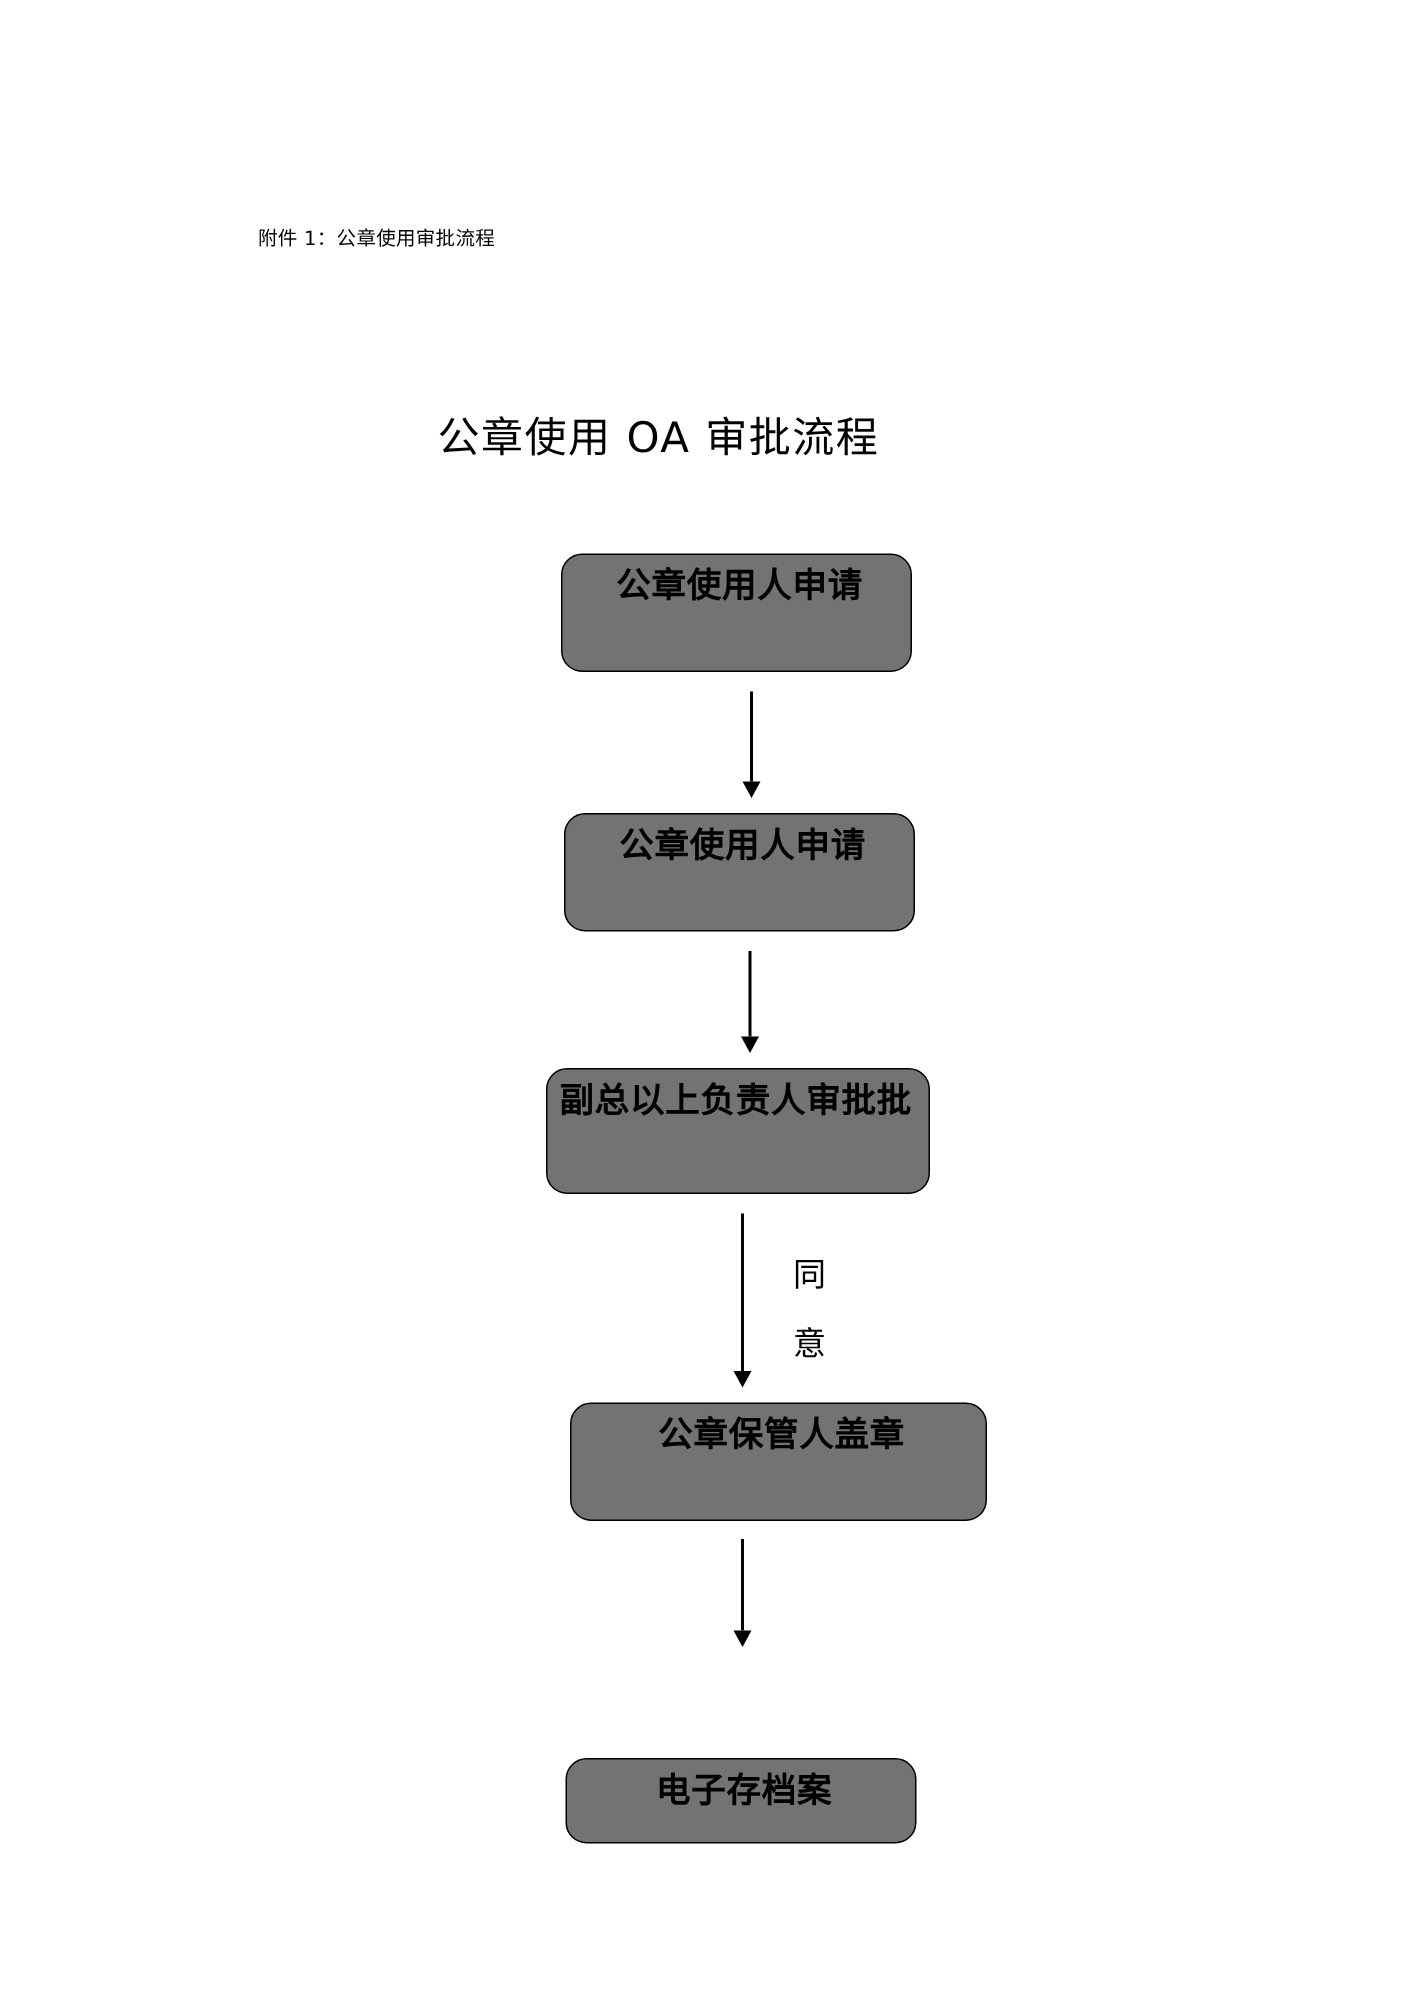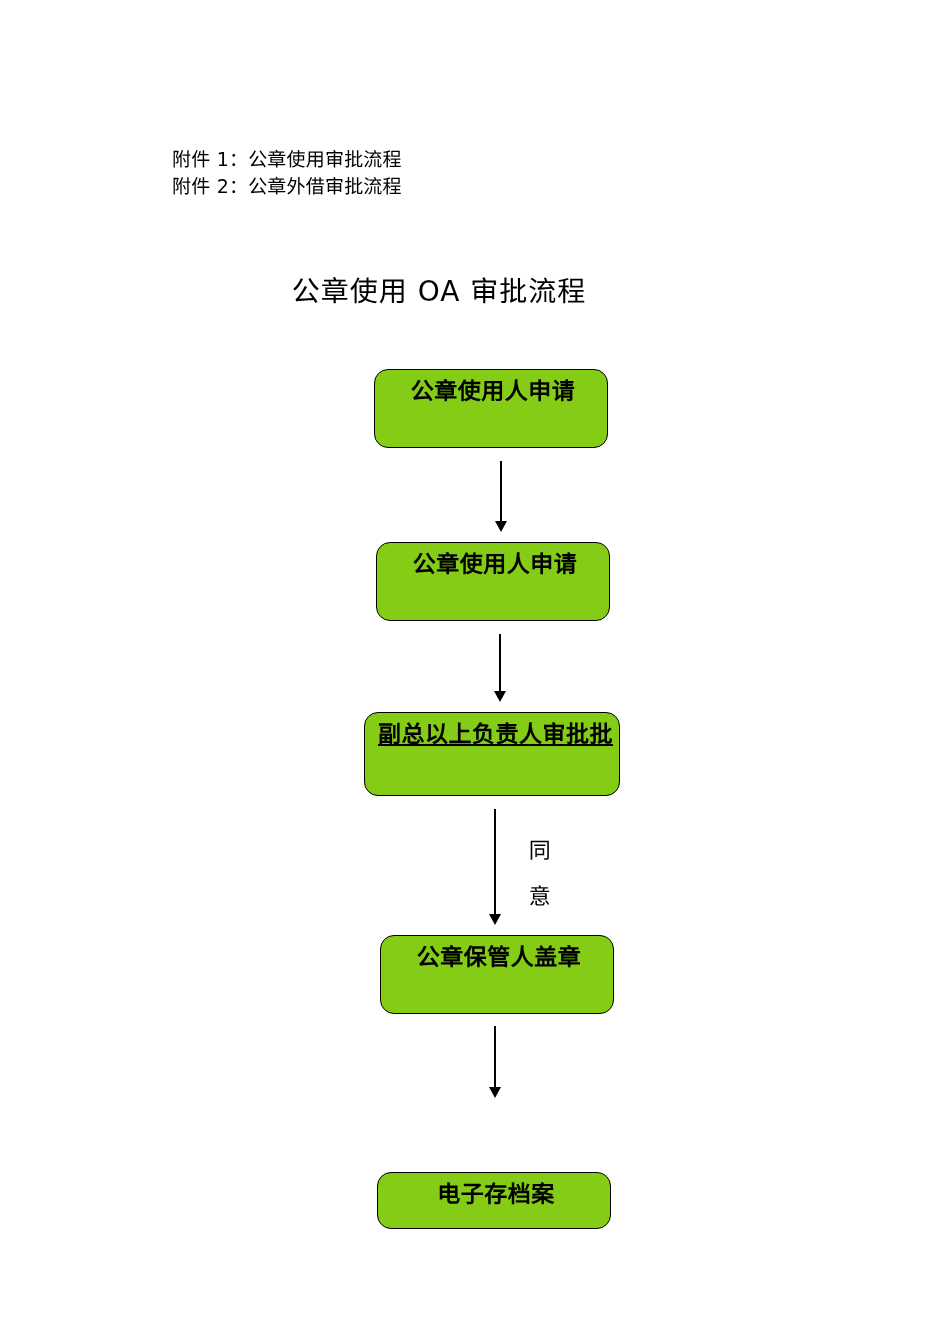--- a/index.html
+++ b/index.html
@@ -18,21 +18,21 @@
     height: 1344px;
     background: #ffffff;
     overflow: hidden;
   }
 
   
   .attachments {
     position: absolute;
     left: 172px;
     top: 146px;
-    font-size: 19px;
+    font-size: 13px;
     line-height: 27px;
     letter-spacing: 0.2px;
     white-space: nowrap;
   }
   .attachment-line {
     display: block;
   }
 
   
   .flow-title {
@@ -55,45 +55,44 @@
     width: 950px;
     height: 1344px;
   }
 
   
   .flow-box {
     position: absolute;
     box-sizing: border-box;
     border: 1.6px solid #000000;
     border-radius: 14px;
-    background: #84cc16;
+    background: #737373;
   }
   .flow-box-label {
     position: absolute;
     left: 12px;
     right: 8px;
     top: 6px;
     font-size: 23px;
     line-height: 31px;
     font-weight: bold;
     letter-spacing: 0.5px;
     text-align: center;
   }
   .flow-box.wrap .flow-box-label {
-    text-align: right;
+    text-align: center;
     left: 3px;
     right: 6px;
-    text-decoration: underline;
   }
 
   
   .box-1 { left: 374px; top: 369px; width: 234px; height: 79px; }
   .box-2 { left: 376px; top: 542px; width: 234px; height: 79px; }
   .box-3 { left: 364px; top: 712px; width: 256px; height: 84px; }
-  .box-4 { left: 380px; top: 935px; width: 234px; height: 79px; }
+  .box-4 { left: 380px; top: 935px; width: 278px; height: 79px; }
   .box-5 { left: 377px; top: 1172px; width: 234px; height: 57px; }
 
   
   .connector {
     position: absolute;
   }
   .connector .stem {
     position: absolute;
     left: 0;
     top: 0;
@@ -131,21 +130,20 @@
     display: block;
   }
 </style>
 </head>
 <body>
 
 <div class="page">
 
   <div class="attachments">
     <span class="attachment-line">附件 1：公章使用审批流程</span>
-    <span class="attachment-line">附件 2：公章外借审批流程</span>
   </div>
 
   <div class="flow-title">公章使用 OA 审批流程</div>
 
   <div class="diagram">
 
     <div class="flow-box box-1">
       <div class="flow-box-label">公章使用人申请</div>
     </div>
 

